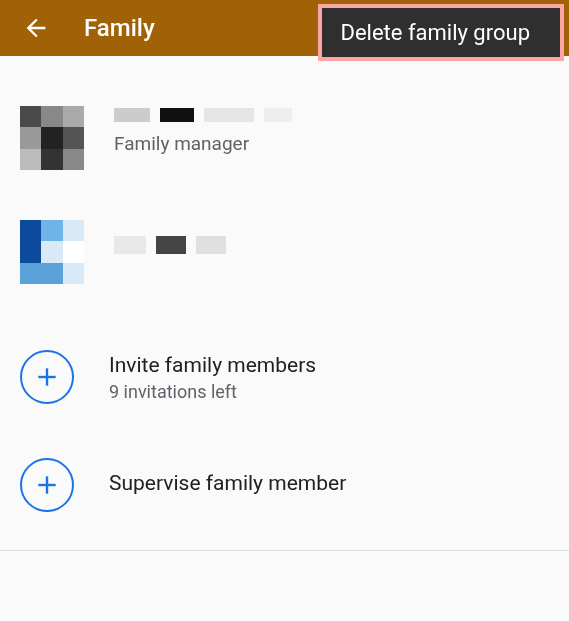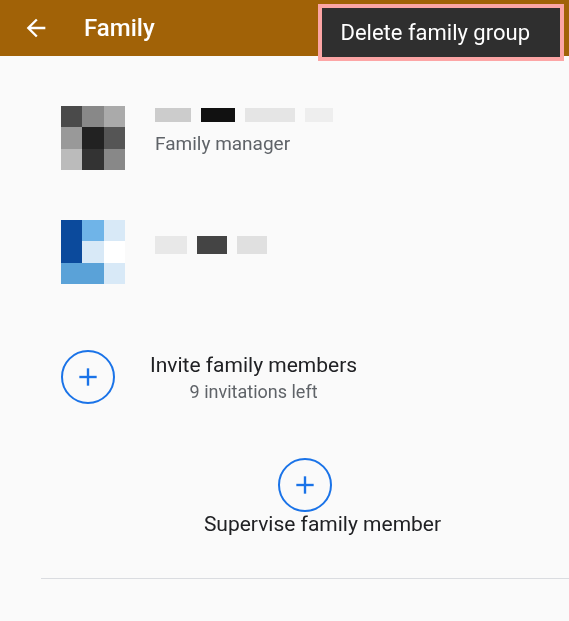--- a/index.html
+++ b/index.html
@@ -42,21 +42,20 @@
       padding: 12px 30px 12px 18px;
       cursor: pointer;
     }
     .popup-menu-item {
       color: #fff;
       font-size: 22px;
       font-weight: 400;
     }
     .content {
       padding-top: 40px;
-      padding-left: 41px;
     }
     .member-row {
       display: flex;
       align-items: flex-start;
       padding: 10px 20px 20px 20px;
     }
     .avatar {
       width: 64px;
       height: 64px;
       flex-shrink: 0;
@@ -104,21 +103,20 @@
     }
     .member-role {
       color: #5f6368;
       font-size: 19px;
     }
     .action-row {
       display: flex;
       align-items: center;
       padding: 18px 20px;
       cursor: pointer;
-      text-align: center;
     }
     .plus-circle {
       width: 54px;
       height: 54px;
       border: 2.5px solid #1a73e8;
       border-radius: 50%;
       display: flex;
       align-items: center;
       justify-content: center;
       flex-shrink: 0;
@@ -216,21 +214,21 @@
         <line x1="12" y1="4" x2="12" y2="20"></line>
         <line x1="4" y1="12" x2="20" y2="12"></line>
       </svg>
     </div>
     <div class="action-text">
       <div class="action-title">Invite family members</div>
       <div class="action-subtitle">9 invitations left</div>
     </div>
   </div>
 
-  <div class="action-row" style="margin-top:18px;flex-direction:column;">
+  <div class="action-row" style="margin-top:18px;">
     <div class="plus-circle">
       <svg width="26" height="26" viewBox="0 0 24 24" fill="none" stroke="#1a73e8" stroke-width="2.2">
         <line x1="12" y1="4" x2="12" y2="20"></line>
         <line x1="4" y1="12" x2="20" y2="12"></line>
       </svg>
     </div>
     <div class="action-text">
       <div class="action-title">Supervise family member</div>
     </div>
   </div>

